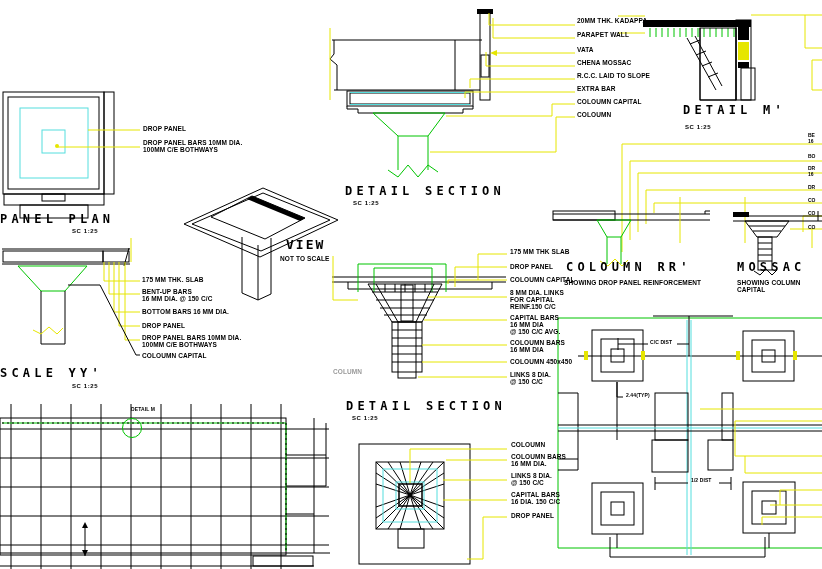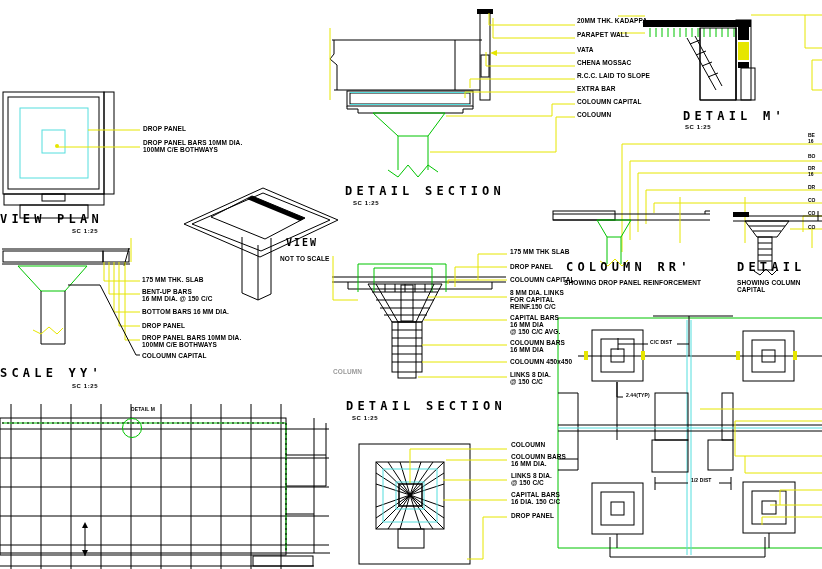--- a/index.html
+++ b/index.html
@@ -7,21 +7,21 @@
     font-family:"DejaVu Sans Mono",monospace;}
   svg path,svg rect,svg line,svg circle,svg polygon,svg polyline{fill:none;stroke:#000;stroke-width:1;}
   .gn{stroke:#00c400}.yl{stroke:#e6e600}.cy{stroke:#55dede}
   .fk{fill:#000;stroke:none}.fy{fill:#e6e600;stroke:none}
   .lbl{position:absolute;font-family:"Liberation Sans",sans-serif;font-weight:bold;
     font-size:6.5px;line-height:6.8px;color:#000;white-space:pre-line;letter-spacing:0.1px;}
   .lbl-sm{font-size:5px;line-height:5.2px;}
   .t-big{position:absolute;font-family:"DejaVu Sans Mono",monospace;font-weight:bold;
     font-size:12px;letter-spacing:4.2px;color:#000;white-space:nowrap;}
   .t-mid{position:absolute;font-family:"DejaVu Sans Mono",monospace;font-weight:bold;
-    font-size:10px;letter-spacing:2px;color:#000;white-space:nowrap;}
+    font-size:13px;letter-spacing:2px;color:#000;white-space:nowrap;}
   .t-scale{position:absolute;font-family:"Liberation Sans",sans-serif;font-weight:bold;
     font-size:6px;letter-spacing:0.6px;color:#000;white-space:nowrap;}
   .ghost{color:#9a9a9a;}
   .frag{position:absolute;left:808px;width:14px;overflow:hidden;font-family:"Liberation Sans",sans-serif;
     font-weight:bold;font-size:5px;line-height:5.2px;color:#000;white-space:nowrap;}
 </style>
 </head>
 <body>
 
 <div id="canvas">
@@ -226,37 +226,37 @@
     <rect x="736" y="351" width="4" height="9" class="fy"></rect>
     <rect x="793" y="351" width="4" height="9" class="fy"></rect>
   </g>
 </svg>
 
 
 
 <div class="lbl" style="left:143px;top:126px">DROP PANEL</div>
 <div class="lbl" style="left:143px;top:140px">DROP PANEL BARS 10MM DIA.
 100MM C/E BOTHWAYS</div>
-<div class="t-big" style="left:0px;top:212px">VIEW PLAN</div>
+<div class="t-big" style="left:0px;top:212px">PANEL PLAN</div>
 <div class="t-scale" style="left:72px;top:228px">SC 1:25</div>
 
 
 <div class="lbl" style="left:577px;top:18px">20MM THK. KADAPPA</div>
 <div class="lbl" style="left:577px;top:32px">PARAPET WALL</div>
 <div class="lbl" style="left:577px;top:47px">VATA</div>
 <div class="lbl" style="left:577px;top:60px">CHENA MOSSAC</div>
 <div class="lbl" style="left:577px;top:73px">R.C.C. LAID TO SLOPE</div>
 <div class="lbl" style="left:577px;top:86px">EXTRA BAR</div>
 <div class="lbl" style="left:577px;top:99px">COLOUMN CAPITAL</div>
 <div class="lbl" style="left:577px;top:112px">COLOUMN</div>
 <div class="t-big" style="left:345px;top:184px">DETAIL SECTION</div>
 <div class="t-scale" style="left:353px;top:200px">SC 1:25</div>
 
 
-<div class="t-big" style="left:683px;top:109px">DETAIL M'</div>
+<div class="t-big" style="left:683px;top:103px">DETAIL M'</div>
 <div class="t-scale" style="left:685px;top:124px">SC 1:25</div>
 
 
 <div class="t-mid" style="left:286px;top:237px">VIEW</div>
 <div class="lbl" style="left:280px;top:256px">NOT TO SCALE</div>
 
 
 <div class="lbl" style="left:142px;top:277px">175 MM THK. SLAB</div>
 <div class="lbl" style="left:142px;top:289px">BENT-UP BARS
 16 MM DIA. @ 150 C/C</div>
@@ -264,21 +264,21 @@
 <div class="lbl" style="left:142px;top:323px">DROP PANEL</div>
 <div class="lbl" style="left:142px;top:335px">DROP PANEL BARS 10MM DIA.
 100MM C/E BOTHWAYS</div>
 <div class="lbl" style="left:142px;top:353px">COLOUMN CAPITAL</div>
 <div class="t-big" style="left:0px;top:366px">SCALE YY'</div>
 <div class="t-scale" style="left:72px;top:383px">SC 1:25</div>
 
 
 <div class="t-big" style="left:566px;top:260px">COLOUMN RR'</div>
 <div class="lbl" style="left:564px;top:280px">SHOWING DROP PANEL REINFORCEMENT</div>
-<div class="t-big" style="left:737px;top:260px">DETAIL</div>
+<div class="t-big" style="left:737px;top:260px">MOSSAC</div>
 <div class="lbl" style="left:737px;top:280px">SHOWING COLUMN CAPITAL</div>
 
 
 <div class="lbl" style="left:510px;top:249px">175 MM THK SLAB</div>
 <div class="lbl" style="left:510px;top:264px">DROP PANEL</div>
 <div class="lbl" style="left:510px;top:277px">COLOUMN CAPITAL</div>
 <div class="lbl" style="left:510px;top:290px">8 MM DIA. LINKS
 FOR CAPITAL
 REINF.150 C/C</div>
 <div class="lbl" style="left:510px;top:315px">CAPITAL BARS

